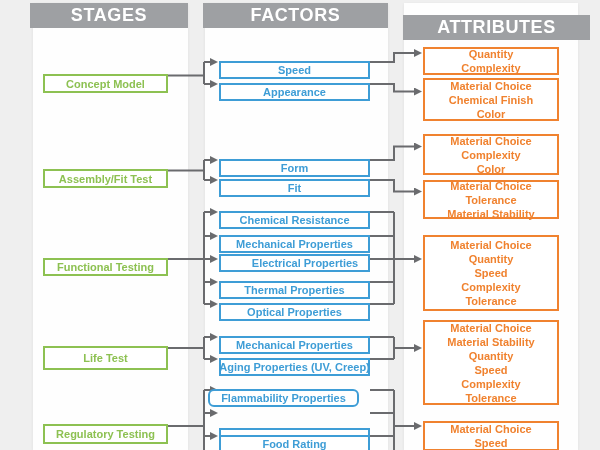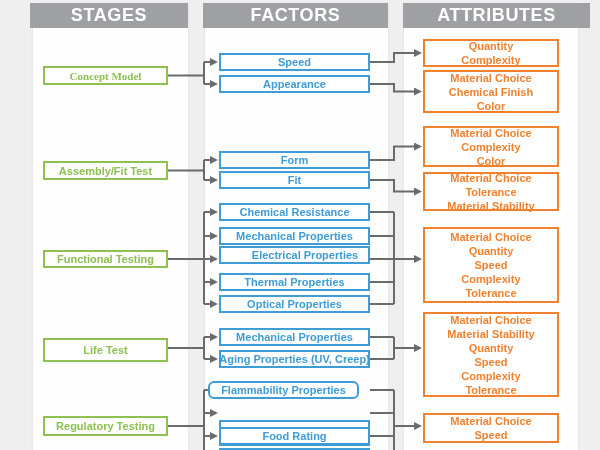--- a/index.html
+++ b/index.html
@@ -15,39 +15,40 @@
   .colheader{
     position:absolute;top:3px;height:25px;background:#9ea0a3;
     color:#ffffff;font-weight:bold;font-size:18px;letter-spacing:0.6px;
     display:flex;align-items:center;justify-content:center;
   }
   .box{
     position:absolute;background:#ffffff;box-sizing:border-box;
     display:flex;flex-direction:column;align-items:center;justify-content:center;
     text-align:center;font-weight:bold;font-size:11px;line-height:14px;
     white-space:nowrap;
+    margin-top:8px;
   }
   .stage-box{border:2px solid #8dc152;color:#8dc152;}
   .factor-box{border:2px solid #3e9dd6;color:#3e9dd6;}
   .attr-box{border:2px solid #f0822f;color:#f0822f;}
   svg.connectors{position:absolute;left:0;top:0;z-index:2;pointer-events:none;}
   .box{z-index:3;}
 </style>
 </head>
 <body>
 
 <div class="canvas">
 
   <div class="panel" id="panel-0" style="left:33px;width:155px;"></div>
   <div class="panel" id="panel-1" style="left:205px;width:183px;"></div>
   <div class="panel" id="panel-2" style="left:404px;width:174px;"></div>
 
   <div class="colheader" style="left:30px;width:158px;">STAGES</div>
   <div class="colheader" style="left:203px;width:185px;">FACTORS</div>
-  <div class="colheader" style="left:403px;width:187px;">ATTRIBUTES</div>
+  <div class="colheader" style="left:403px;width:187px;margin-top:12px;">ATTRIBUTES</div>
 
   <svg class="connectors" id="connector-layer" width="600" height="450">
     <defs>
       <marker id="ah" markerWidth="8" markerHeight="8" refX="0" refY="4" orient="auto" markerUnits="userSpaceOnUse">
         <path id="ah-shape" d="M0,0 L8,4 L0,8 Z" fill="#6a6b6e"></path>
       </marker>
     </defs>
     <g id="line-group" fill="none" stroke-width="2" stroke="#6a6b6e">
         <path d="M168,75.5 H204"></path>
         <path d="M204,62 V84"></path>
@@ -92,21 +93,21 @@
         <path d="M370,390 H394"></path>
         <path d="M370,413 H394"></path>
         <path d="M370,436 H394"></path>
         <path d="M370,457 H394"></path>
         <path d="M394,390 V457"></path>
         <path d="M394,426 H414" marker-end="url(#ah)"></path>
       </g>
   </svg>
 
   <div id="box-layer">
-      <div class="box stage-box" style="left: 43px; top: 66px; width: 125px; height: 19px; font-family: Liberation Serif, serif;">
+      <div class="box stage-box" style="left: 43px; top: 66px; width: 125px; height: 19px;">
         <span>Concept Model</span>
       </div>
       <div class="box stage-box" style="left: 43px; top: 161px; width: 125px; height: 19px;">
         <span>Assembly/Fit Test</span>
       </div>
       <div class="box stage-box" style="left: 43px; top: 250px; width: 125px; height: 18px;">
         <span>Functional Testing</span>
       </div>
       <div class="box stage-box" style="left: 43px; top: 338px; width: 125px; height: 24px;">
         <span>Life Test</span>

